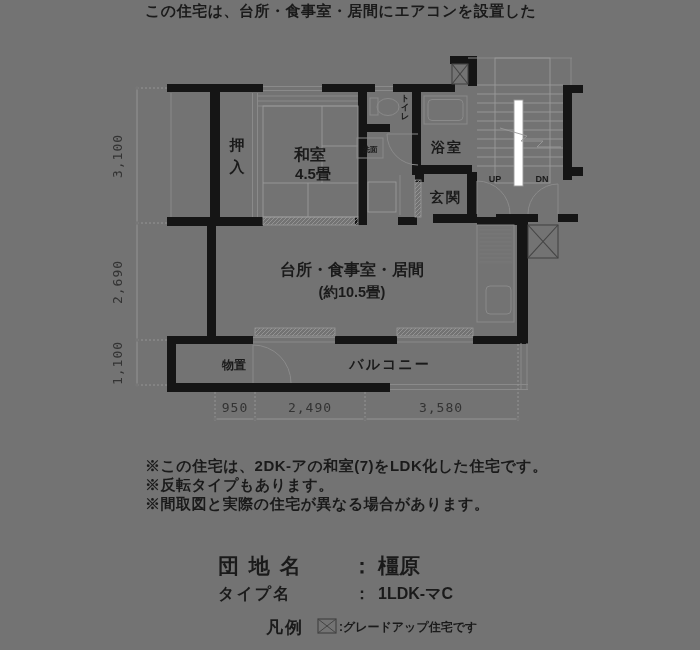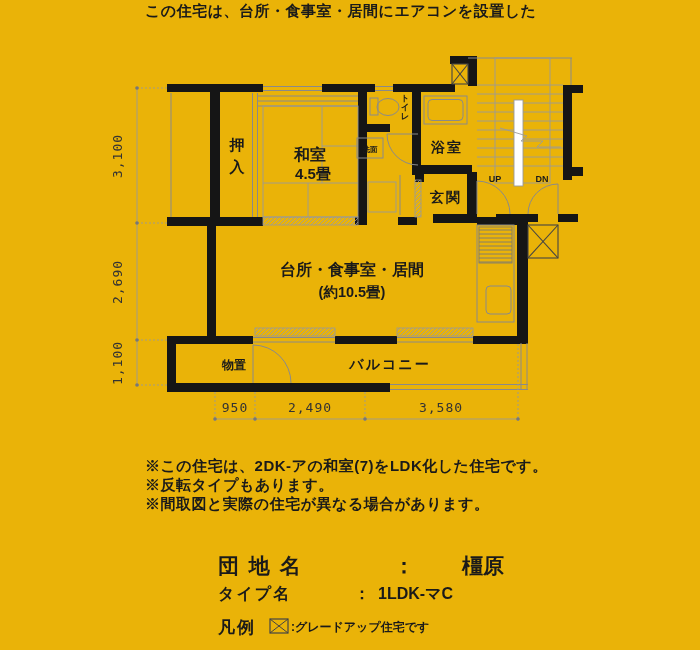--- a/index.html
+++ b/index.html
@@ -1,30 +1,30 @@
 <!DOCTYPE html>
 <html><head>
 <meta charset="utf-8">
 <style>
   html,body{margin:0;padding:0;background:#ffffff;}
-  .page{position:relative;width:700px;height:650px;background:#eab308;overflow:hidden;
+  .page{position:relative;width:700px;height:650px;background:#737373;overflow:hidden;
         font-family:"Liberation Sans",sans-serif;color:#1a1a1a;}
   .top-note{position:absolute;left:145px;top:2px;font-size:15px;line-height:18px;
         font-weight:600;letter-spacing:0.5px;}
   .plan-svg{position:absolute;left:0;top:0;}
   .notes{position:absolute;left:145px;top:456px;font-size:15px;line-height:19px;
         font-weight:600;letter-spacing:0.5px;}
   .note3{}
   .footer-row{position:absolute;left:218px;display:flex;align-items:baseline;font-weight:700;}
-  .row-estate{top:552px;font-size:21px;gap:42px;}
+  .row-estate{top:552px;font-size:21px;}
   .row-type{top:584px;font-size:16px;}
   .f-label{display:inline-block;width:128px;letter-spacing:2px;}
   .f-colon{display:inline-block;width:32px;text-align:center;}
   .legend-row{position:absolute;left:218px;top:616px;display:flex;align-items:center;}
-  .legend-label{font-size:17px;font-weight:700;letter-spacing:2px;}
+  .legend-label{font-size:17px;font-weight:700;letter-spacing:2px;margin-left:48px;}
   .legend-sym{margin-left:13px;margin-right:2px;display:inline-block;}
   .legend-text{font-size:12px;font-weight:600;}
   text{font-family:"Liberation Sans",sans-serif;fill:#1a1a1a;font-weight:600;}
   .dimtxt{font-family:"DejaVu Sans Mono",monospace;font-size:13px;fill:#333;font-weight:400;letter-spacing:1px;}
 </style>
 </head>
 <body>
 
 <div class="page">
 

